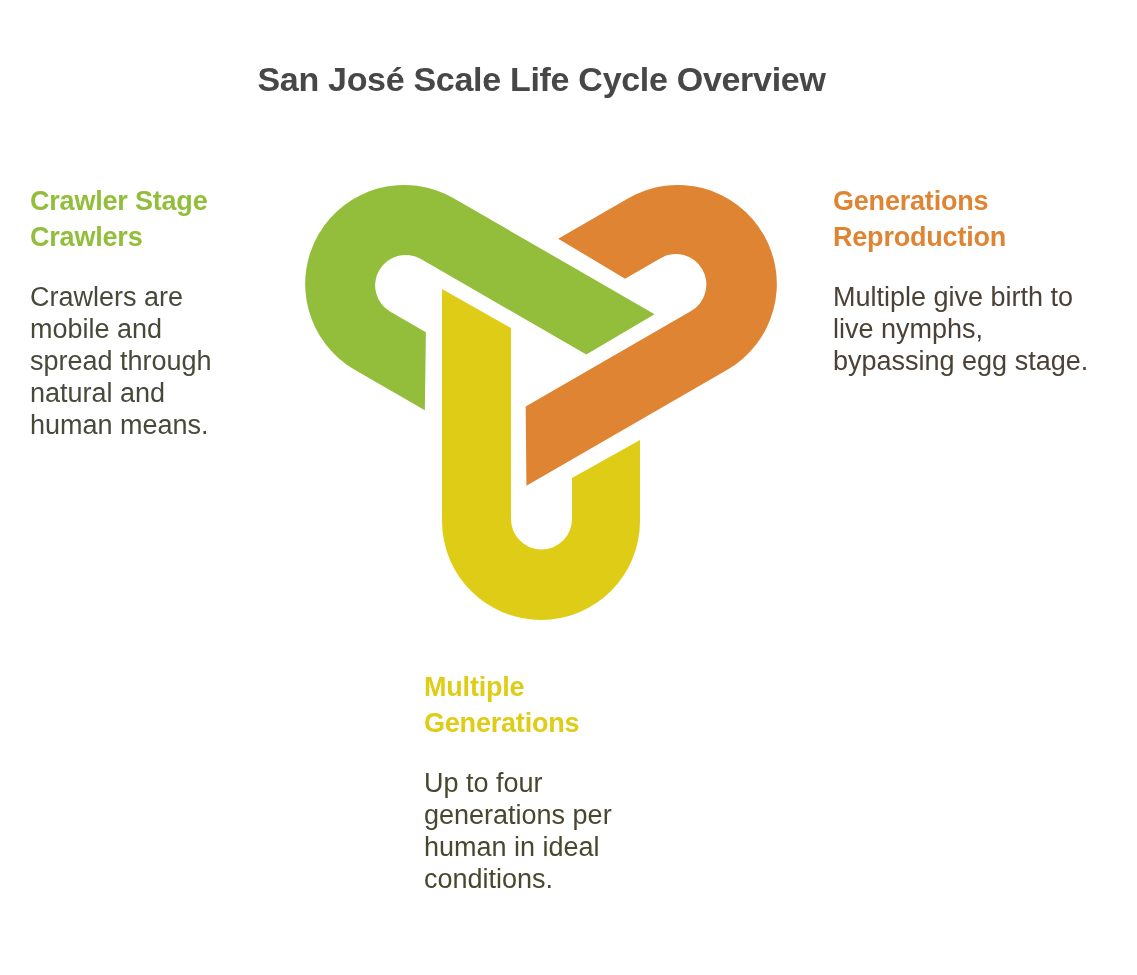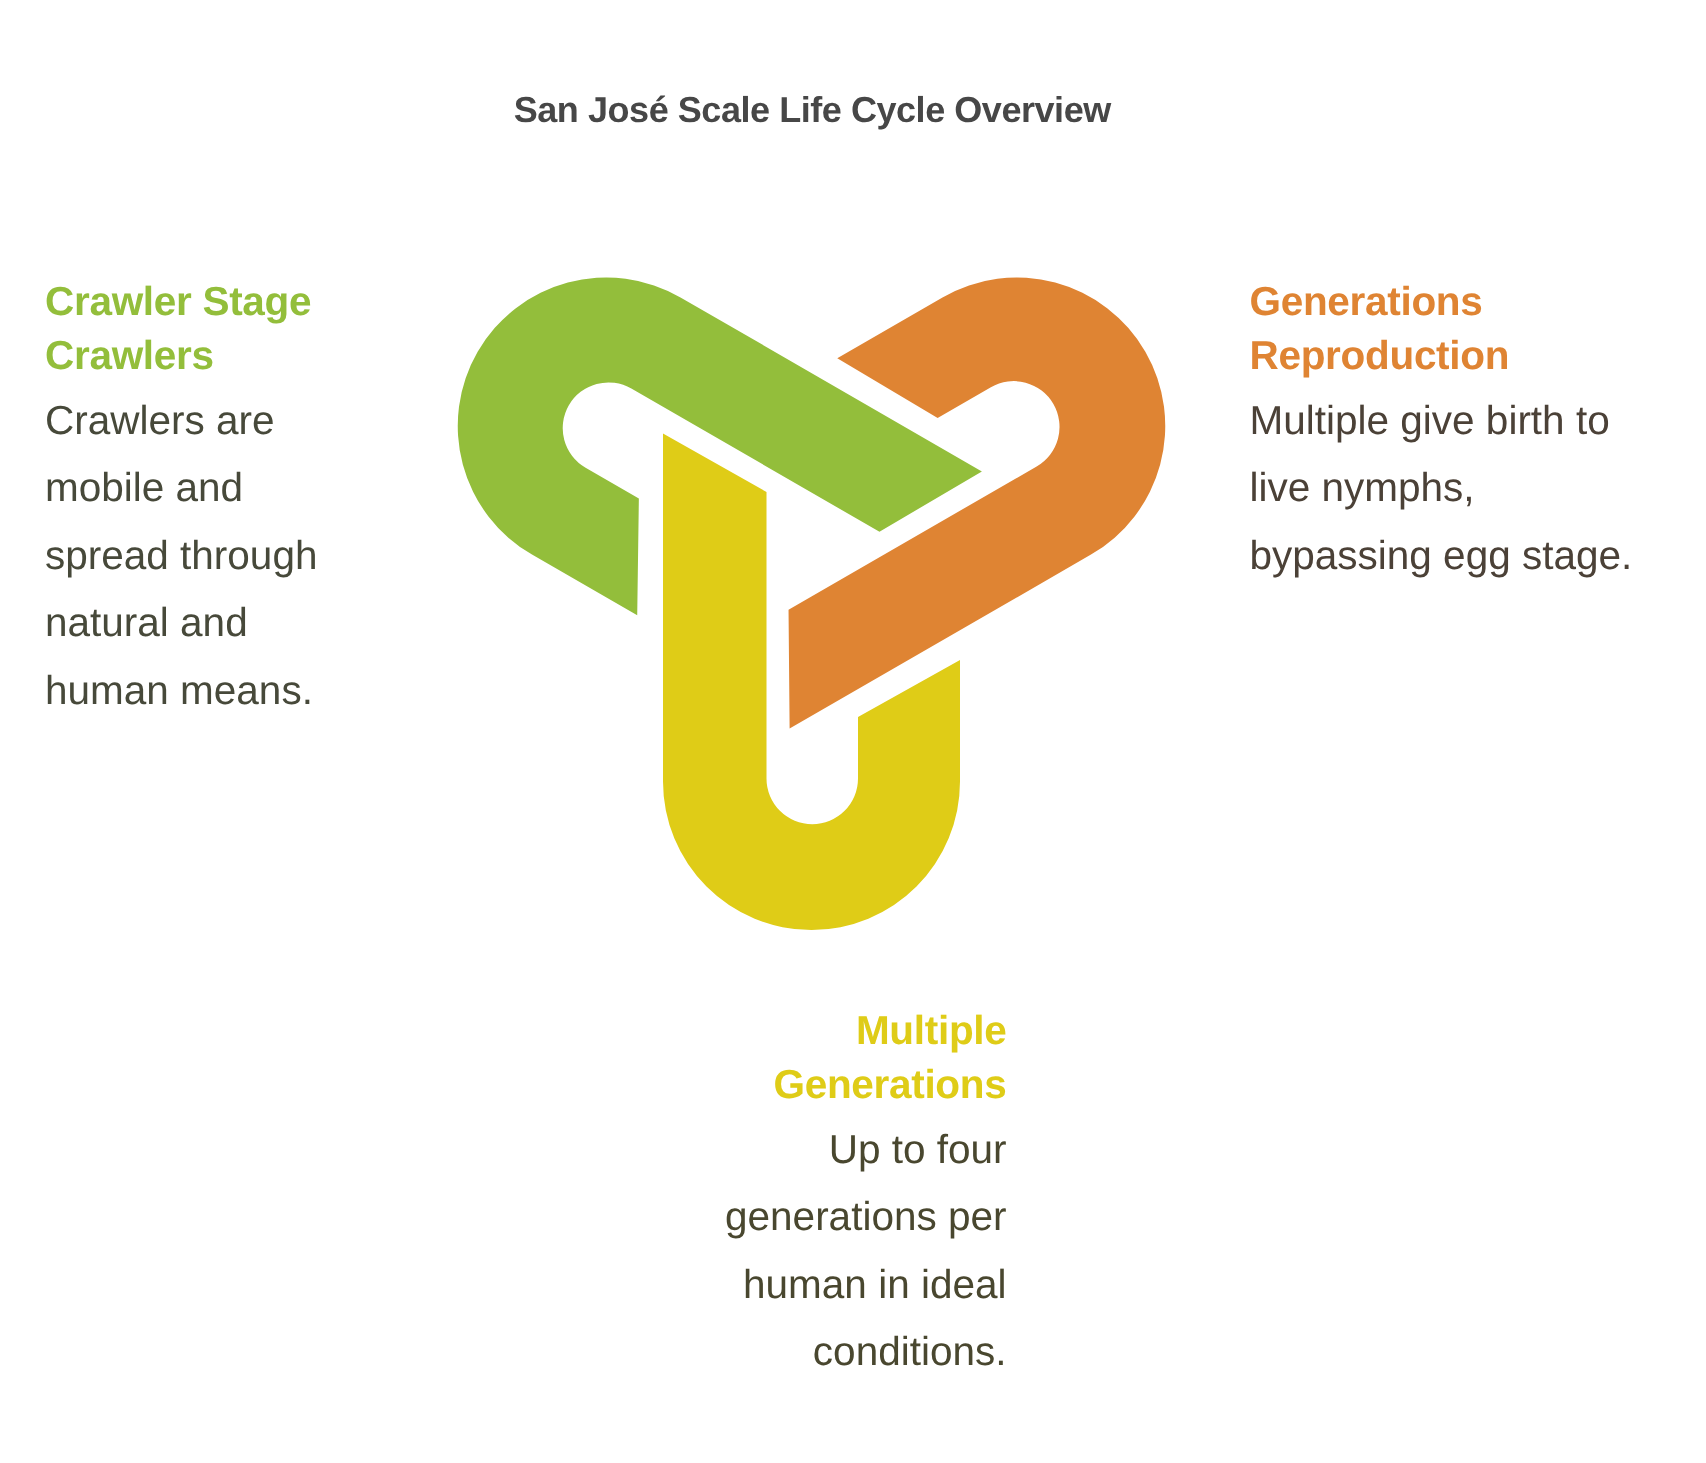--- a/index.html
+++ b/index.html
@@ -1,24 +1,24 @@
 <!DOCTYPE html>
 <html><head>
 <meta charset="utf-8">
 <style>
   html,body{margin:0;padding:0;background:#ffffff;}
   body{width:1137px;height:975px;position:relative;overflow:hidden;font-family:"Liberation Sans", "DejaVu Sans", sans-serif;}
-  .title{position:absolute;left:0;width:1083px;top:60px;text-align:center;font-size:24px;font-weight:bold;color:#474747;letter-spacing:-0.3px;}
+  .title{position:absolute;left:0;width:1083px;top:60px;text-align:center;font-size:34px;font-weight:bold;color:#474747;letter-spacing:-0.3px;}
   .diagram{position:absolute;left:0;top:0;}
   .block{position:absolute;}
   .head{font-size:27px;font-weight:bold;line-height:36px;letter-spacing:-0.2px;}
-  .desc{font-size:27px;line-height:45px;margin-top:3px;color:#4a4a3c;}
+  .desc{font-size:27px;line-height:32px;margin-top:26px;color:#4a4a3c;}
   #b-left{left:30px;width:220px;top:183px;text-align:left;}
   #b-right{left:833px;width:270px;top:183px;text-align:left;}
-  #b-bottom{left:411px;width:260px;top:669px;text-align:right;}
+  #b-bottom{left:424px;width:260px;top:669px;text-align:left;}
   #b-left .desc{color:#47493a;}
   #b-right .desc{color:#4b4137;}
   #b-bottom .desc{color:#49472f;}
 </style>
 </head>
 <body>
 
 <div class="title">San José Scale Life Cycle Overview</div>
 
 <svg class="diagram" width="1137" height="975" viewBox="0 0 1137 975">

